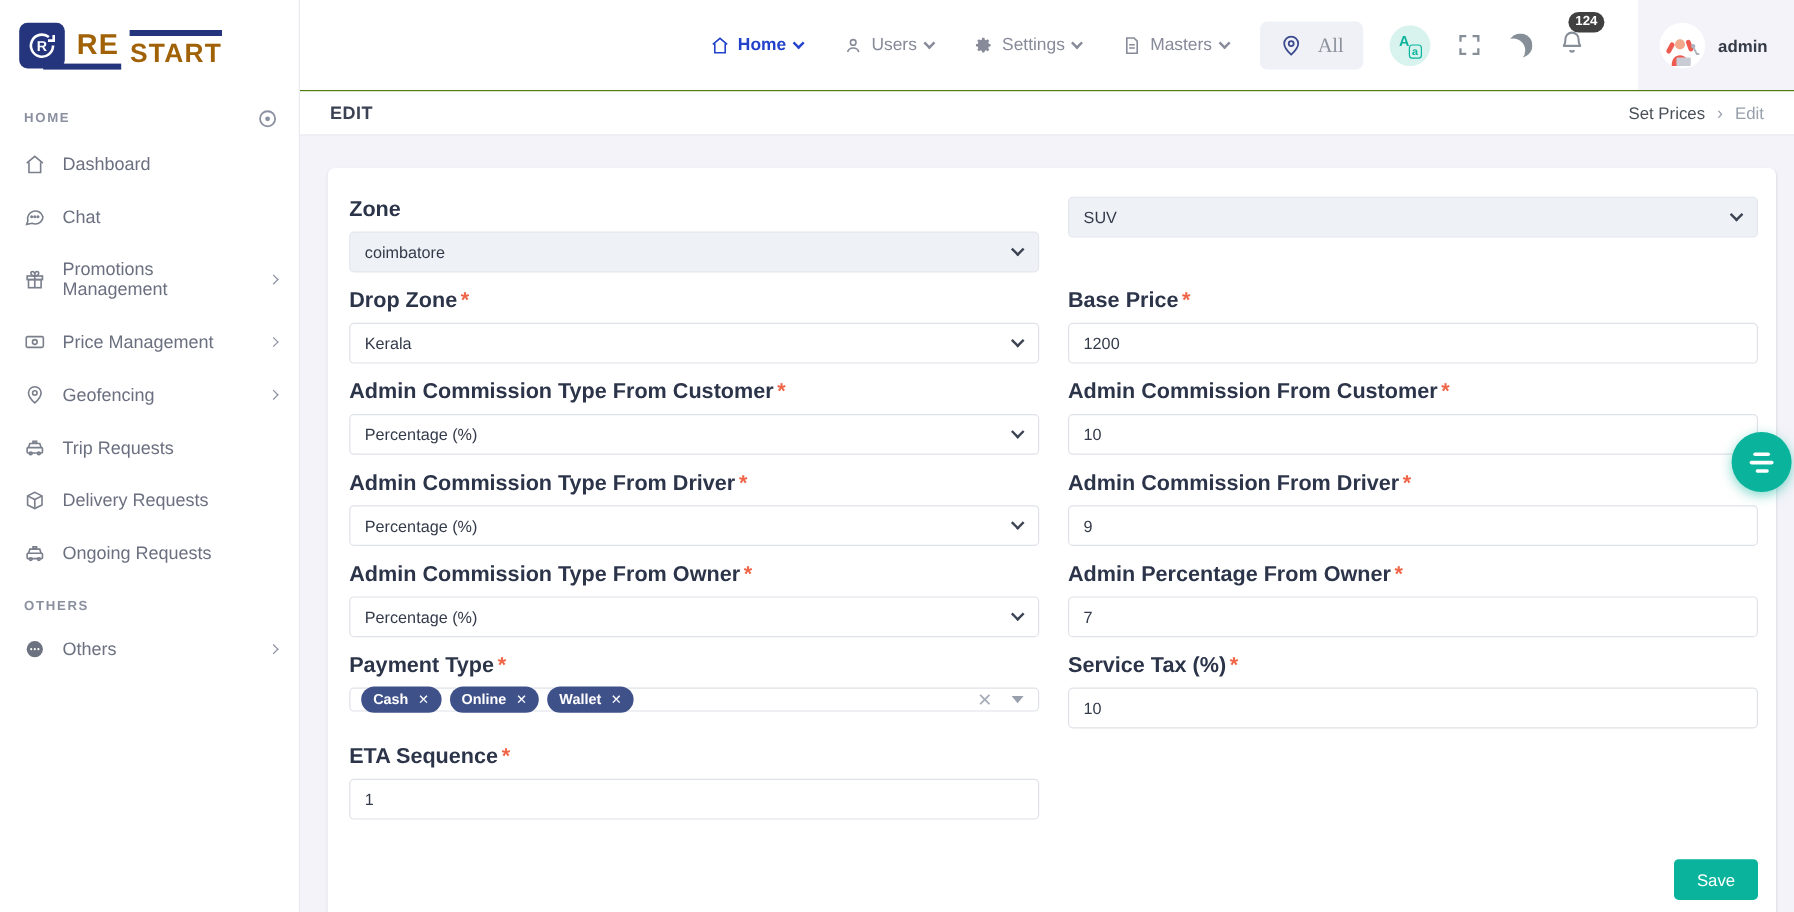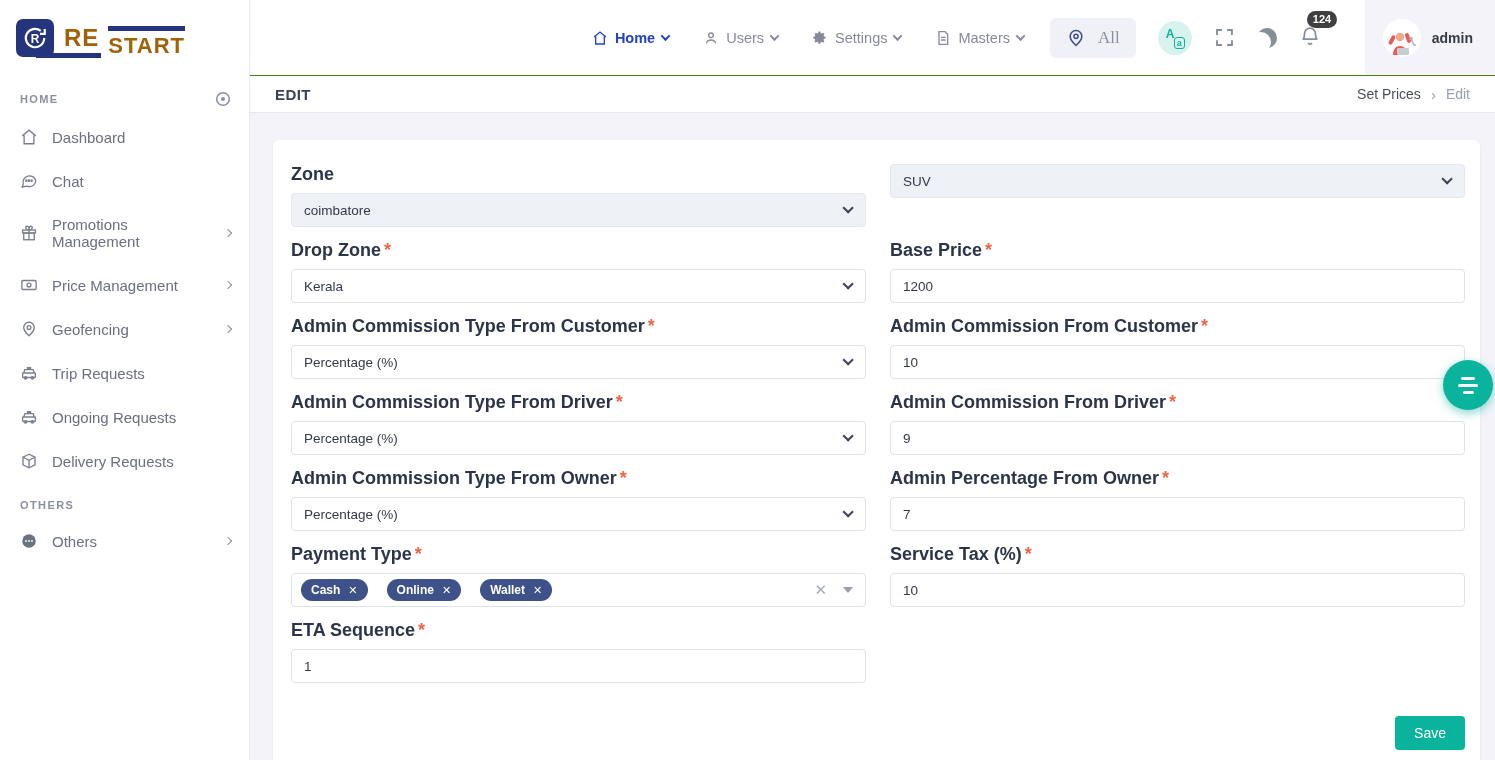--- a/index.html
+++ b/index.html
@@ -58,21 +58,21 @@
   .form-grid { display:grid; grid-template-columns:1fr 1fr; column-gap:24px; }
   .field { margin-bottom:13px; }
   .f-label { display:block; font-size:18px; font-weight:700; color:#2c3449; margin-bottom:8px; }
   .req { color:#f06548; margin-left:3px; font-weight:700; }
   .control { height:34px; border:1px solid #dfe2e8; border-radius:4px; display:flex; align-items:center; padding:0 12px; font-size:13.5px; color:#333a49; background:#fff; width:100%; }
   .select { justify-content:space-between; cursor:pointer; }
   .select.disabled { background:#eef1f6; border-color:#e3e7ee; }
   .sel-chev { width:8px; height:8px; border-right:2px solid #3c4454; border-bottom:2px solid #3c4454; transform:rotate(45deg) translateY(-3px); margin-right:3px; flex-shrink:0; }
   input.control { outline:none; font-family:"Liberation Sans", sans-serif; }
 
-  .multiselect { height:34px; border:1px solid #dfe2e8; border-radius:4px; display:flex; align-items:center; gap:19px; padding:0 12px 0 9px; }
+  .multiselect { height:20px; border:1px solid #dfe2e8; border-radius:4px; display:flex; align-items:center; gap:7px; padding:0 12px 0 9px; }
   .tag { background:#3f5189; color:#fff; font-size:12px; font-weight:600; border-radius:12px; padding:4px 10px; display:flex; align-items:center; gap:8px; cursor:default; }
   .tag .x { font-size:11px; cursor:pointer; font-weight:400; }
   .ms-right { margin-left:auto; display:flex; align-items:center; gap:16px; }
   .ms-clear { color:#a7adb8; font-size:15px; cursor:pointer; }
   .ms-caret { width:0; height:0; border-left:5px solid transparent; border-right:5px solid transparent; border-top:6px solid #98a0ac; cursor:pointer; }
 
   .save-row { display:flex; justify-content:flex-end; margin-top:20px; }
   .save-btn { background:#0ab39c; color:#fff; border:none; border-radius:4px; font-size:14px; font-weight:500; padding:9px 19px; cursor:pointer; font-family:"Liberation Sans", sans-serif; }
 
   .fab { position:absolute; top:360px; right:2px; width:50px; height:50px; border-radius:50%; background:#0ab39c; display:flex; flex-direction:column; align-items:center; justify-content:center; gap:4px; box-shadow:0 3px 10px rgba(10,179,156,.5); z-index:30; cursor:pointer; }
@@ -167,37 +167,37 @@
             <rect x="3.5" y="12" width="17" height="6" rx="1"></rect>
             <circle cx="7.5" cy="18.5" r="1.5"></circle>
             <circle cx="16.5" cy="18.5" r="1.5"></circle>
           </svg>
         </span>
       <span>Trip Requests</span>
     </div>
     <div class="side-item">
       <span class="s-icon">
           <svg width="18" height="18" viewBox="0 0 24 24" fill="none" stroke="currentColor" stroke-width="1.8">
+            <path d="M12 3 4 7v10l8 4 8-4V7l-8-4z"></path>
+            <path d="M4 7l8 4 8-4M12 11v9"></path>
+          </svg>
+        </span>
+      <span>Delivery Requests</span>
+    </div>
+    <div class="side-item">
+      <span class="s-icon">
+          <svg width="18" height="18" viewBox="0 0 24 24" fill="none" stroke="currentColor" stroke-width="1.8">
             <path d="M10 5h4v2h-4z"></path>
             <path d="M5 12l1.5-4.5h11L19 12"></path>
             <rect x="3.5" y="12" width="17" height="6" rx="1"></rect>
             <circle cx="7.5" cy="18.5" r="1.5"></circle>
             <circle cx="16.5" cy="18.5" r="1.5"></circle>
           </svg>
         </span>
       <span>Ongoing Requests</span>
-    </div>
-    <div class="side-item">
-      <span class="s-icon">
-          <svg width="18" height="18" viewBox="0 0 24 24" fill="none" stroke="currentColor" stroke-width="1.8">
-            <path d="M12 3 4 7v10l8 4 8-4V7l-8-4z"></path>
-            <path d="M4 7l8 4 8-4M12 11v9"></path>
-          </svg>
-        </span>
-      <span>Delivery Requests</span>
     </div>
 
     <div class="section-label">
       <span>OTHERS</span>
     </div>
 
     <div class="side-item">
       <span class="s-icon">
           <svg width="18" height="18" viewBox="0 0 24 24">
             <circle cx="12" cy="12" r="9" fill="#6d7280"></circle>

